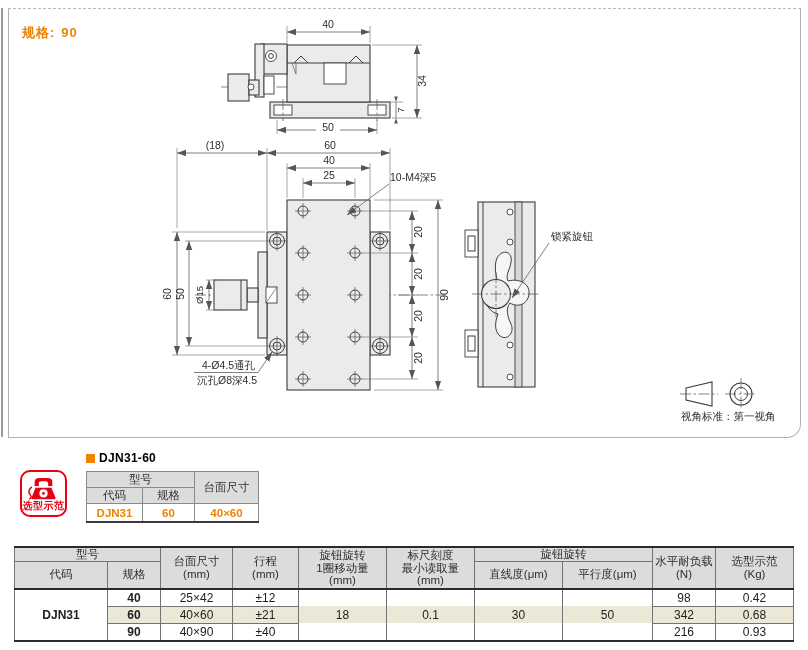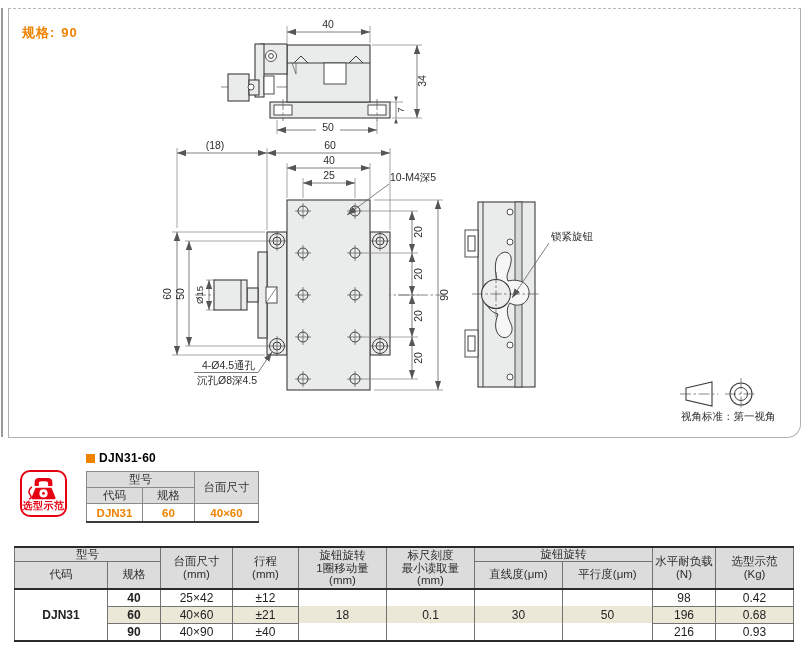--- a/index.html
+++ b/index.html
@@ -353,21 +353,21 @@
     <td>0.42</td>
   </tr>
   <tr class="dr">
     <td class="spc hl">60</td>
     <td class="hl">40×60</td>
     <td class="hl">±21</td>
     <td class="mgm hl">18</td>
     <td class="mgm hl">0.1</td>
     <td class="mgm hl">30</td>
     <td class="mgm hl">50</td>
-    <td class="hl">196</td>
+    <td class="hl">342</td>
     <td class="hl">0.68</td>
   </tr>
   <tr class="dr">
     <td class="spc botb">90</td>
     <td class="botb">40×90</td>
     <td class="botb">±40</td>
     <td class="mgb botb"></td>
     <td class="mgb botb"></td>
     <td class="mgb botb"></td>
     <td class="mgb botb"></td>

